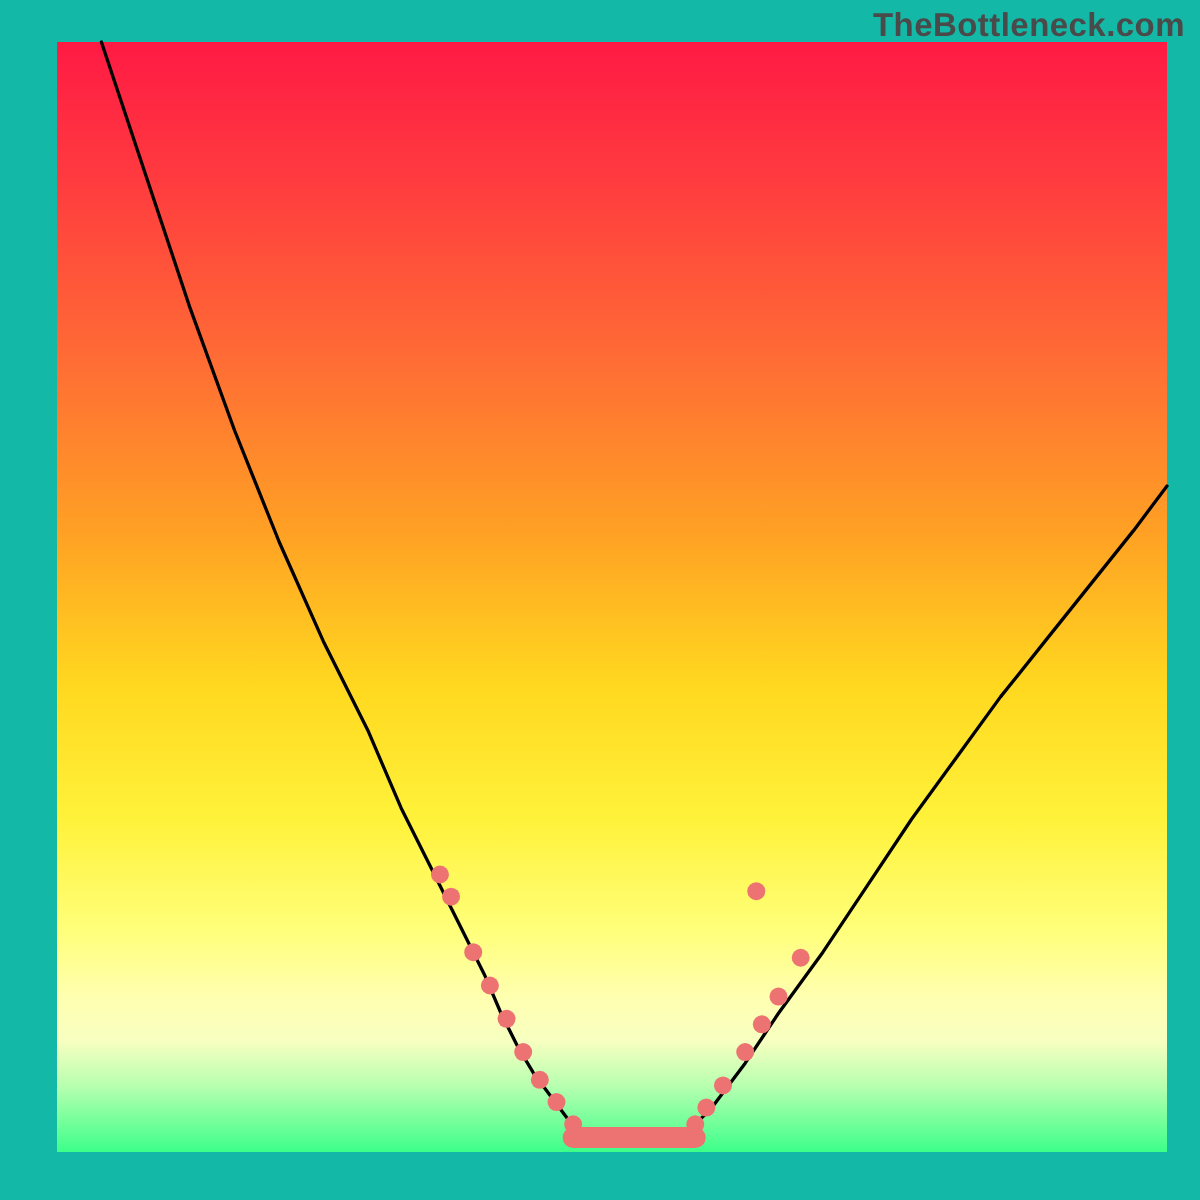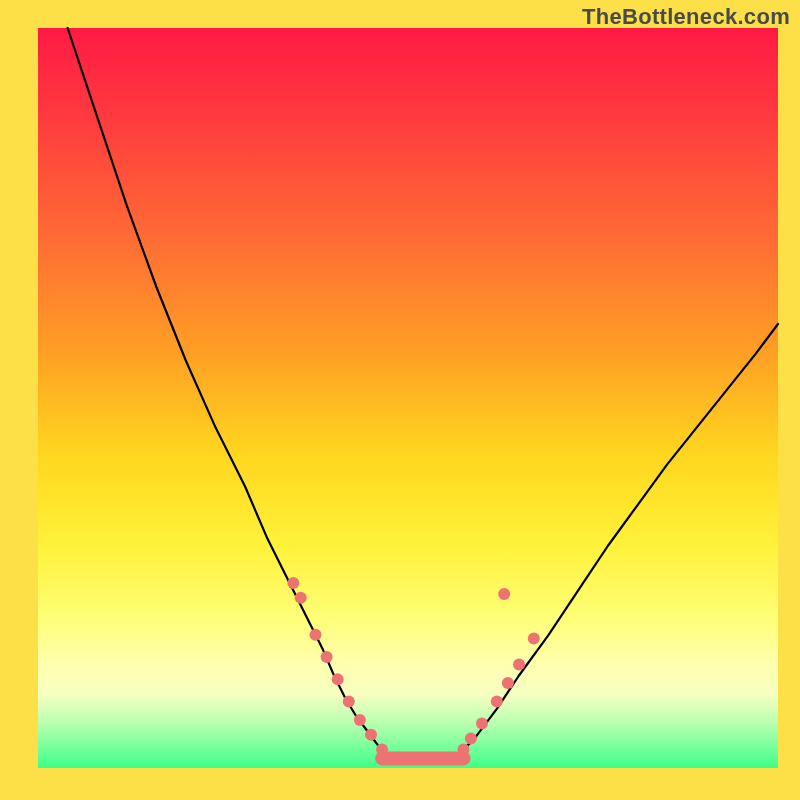--- a/index.html
+++ b/index.html
@@ -8,21 +8,21 @@
     width: 800px;
     height: 800px;
     overflow: hidden;
     font-family: Arial, Helvetica, sans-serif;
     background: #000;
   }
   .frame {
     position: relative;
     width: 800px;
     height: 800px;
-    background: #fde047;
+    background: #14b8a6;
   }
   .watermark {
     position: absolute;
     top: 4px;
     right: 10px;
     color: #4a4a4a;
     font-size: 22px;
     font-weight: 600;
     letter-spacing: 0.3px;
     z-index: 10;

